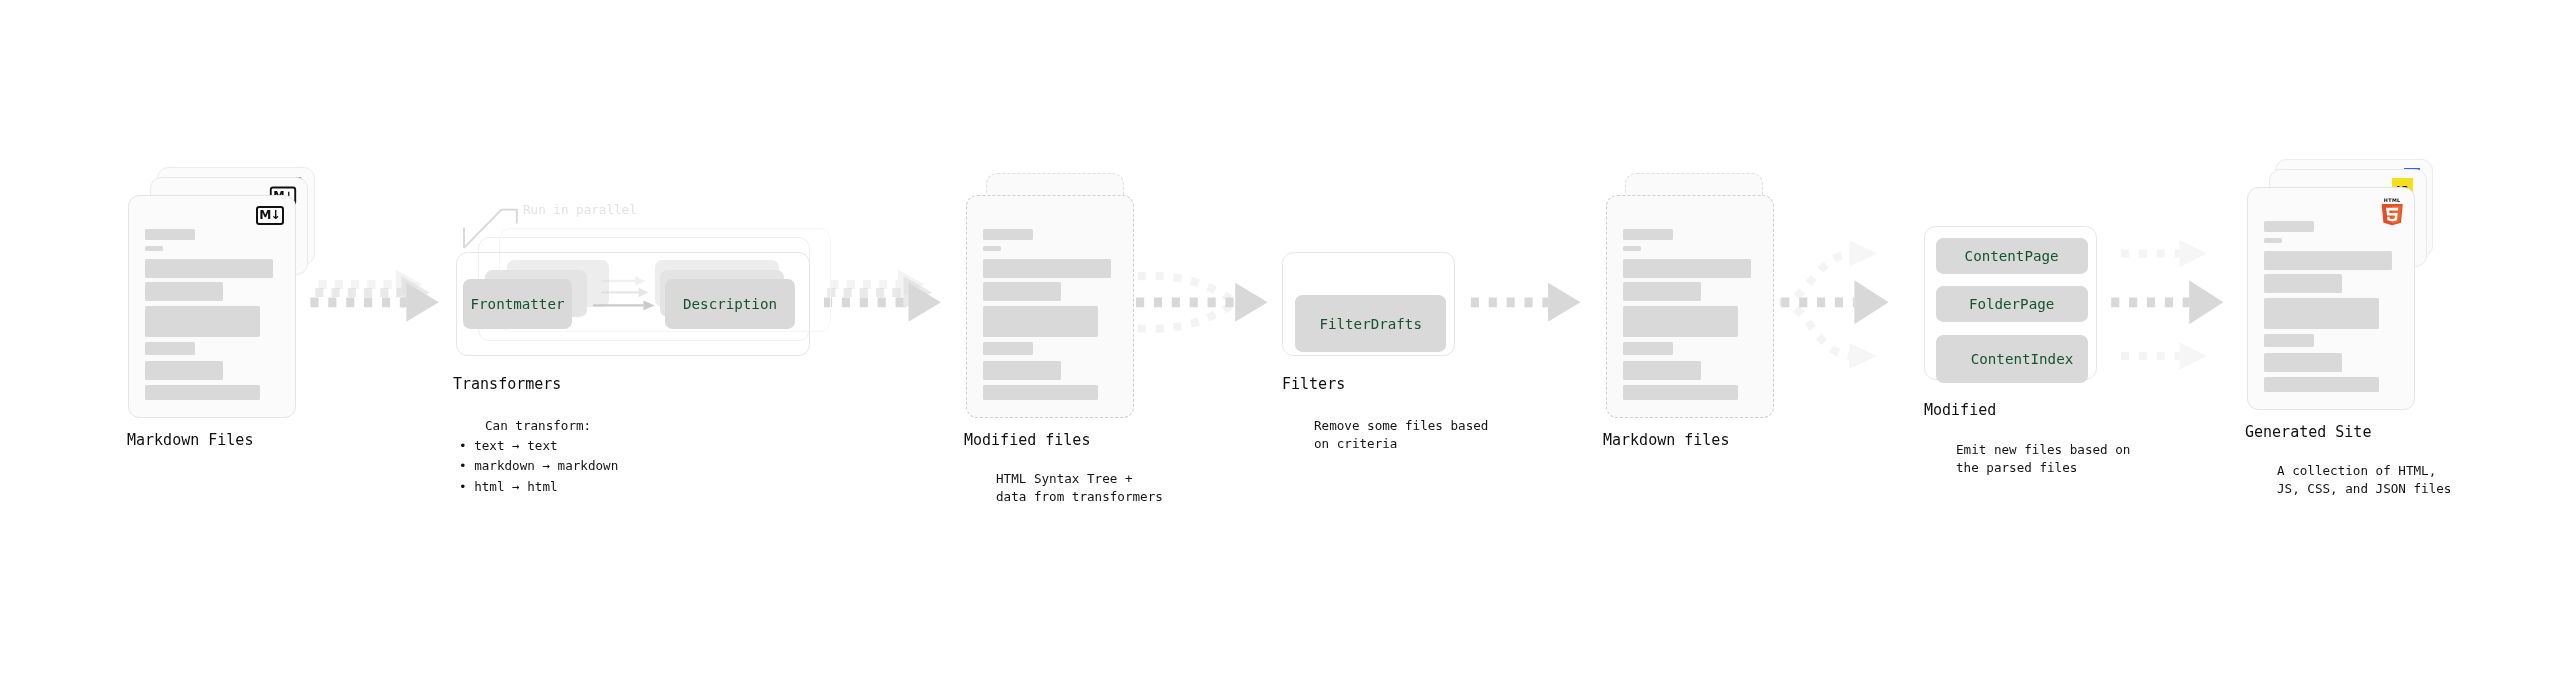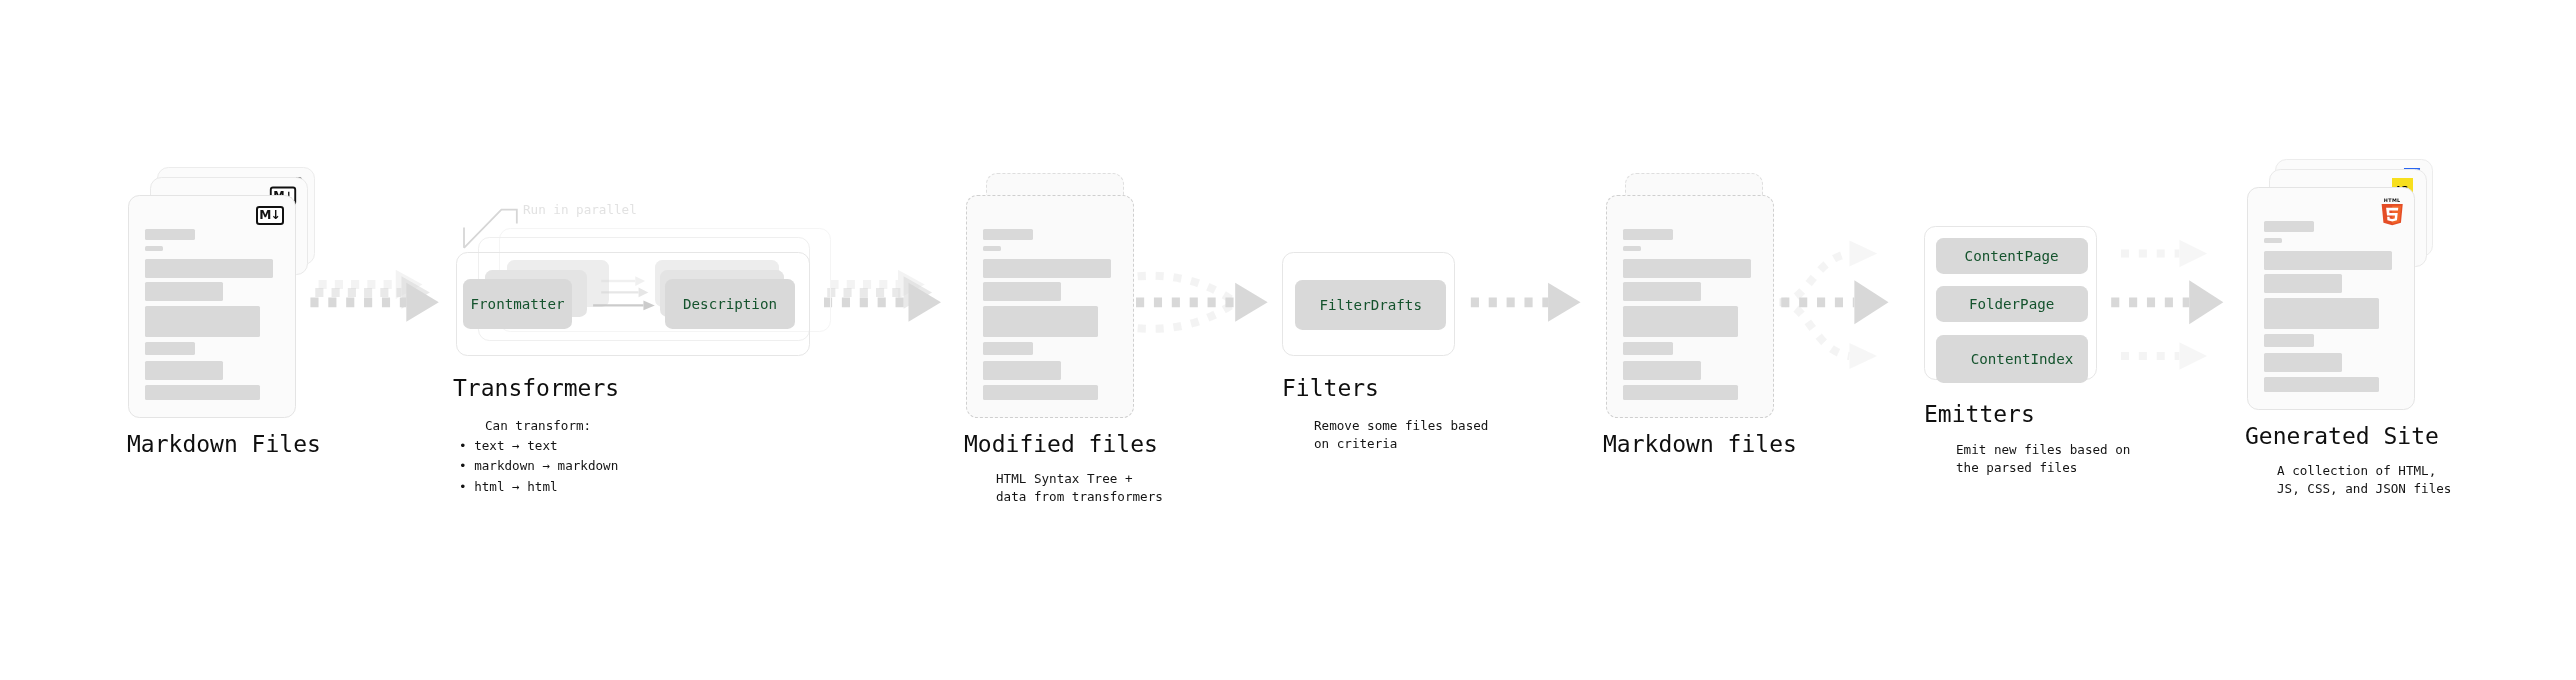--- a/index.html
+++ b/index.html
@@ -80,21 +80,21 @@
     letter-spacing: 0px;
     white-space: nowrap;
   }
   .chip.g1 { background: #e4e4e4; color: transparent; }
   .chip.g2 { background: #ededed; color: transparent; }
 
   
   .title {
     position: absolute;
     font-family: "DejaVu Sans Mono", "Liberation Mono", monospace;
-    font-size: 23px;
+    font-size: 15px;
     color: #0f0f0f;
     white-space: nowrap;
     letter-spacing: 0px;
   }
   .sub {
     position: absolute;
     font-family: "DejaVu Sans Mono", "Liberation Mono", monospace;
     font-size: 12.6px;
     line-height: 1.42;
     color: #141414;
@@ -284,21 +284,21 @@
       <div class="skel" style="left:16.3px; top:165px; width:78px;  height:18.7px;"></div>
       <div class="skel" style="left:16.3px; top:189px; width:115px; height:14.6px;"></div>
     </div>
     <div class="title" style="left:964px; top:431px;">Modified files</div>
     <div class="sub" style="left:964px; top:470px;">HTML Syntax Tree +
 data from transformers</div>
   </div>
 
   <div class="abs">
     <div class="groupbox" style="left:1282px; top:252px; width:173px; height:104px; z-index:2;">
-      <div class="chip" style="left:12.2px; top:27px; width:151px; height:50px;">FilterDrafts</div>
+      <div class="chip" style="left:12.2px; top:42px; width:151px; height:57px;">FilterDrafts</div>
     </div>
     <div class="title" style="left:1282px; top:375px;">Filters</div>
     <div class="sub" style="left:1282px; top:417px;">Remove some files based
 on criteria</div>
   </div>
 
   <div class="abs">
     <div class="doccard dashed" style="left:1625px; top:173px; width:138px; height:73px; z-index:1; border-color:#dedede;"></div>
     <div class="doccard dashed" style="left:1606px; top:195px; width:168px; height:223px; z-index:2;">
       <div class="skel" style="left:16.3px; top:32.5px;  width:50px;  height:11.4px;"></div>
@@ -312,21 +312,21 @@
     </div>
     <div class="title" style="left:1603px; top:431px;">Markdown files</div>
   </div>
 
   <div class="abs">
     <div class="groupbox" style="left:1924px; top:226px; width:173px; height:154px; z-index:2;">
       <div class="chip" style="left:10.6px; top:10.6px; width:152px; height:36px;">ContentPage</div>
       <div class="chip" style="left:10.6px; top:59px; width:152px; height:36px;">FolderPage</div>
       <div class="chip" style="left:11px; top:108px; width:152px; height:48px;padding-left:20px;">ContentIndex</div>
     </div>
-    <div class="title" style="left:1924px; top:401px;">Emitters</div>
+    <div class="title" style="left:1924px; top:401px;">Modified</div>
     <div class="sub" style="left:1924px; top:441px;">Emit new files based on
 the parsed files</div>
   </div>
 
   <div class="abs">
 
     <div class="doccard" style="left:2275px; top:159px; width:158px; height:98px; border-color:#ececec; z-index:1;">
       <div class="badge" style="right:11.4px; top:8.1px;">
         <svg width="18" height="21" viewBox="0 0 22 26">
           <path d="M1,0 L21,0 L19.3,21.5 L11,25 L2.7,21.5 z" fill="#2965f1"></path>

